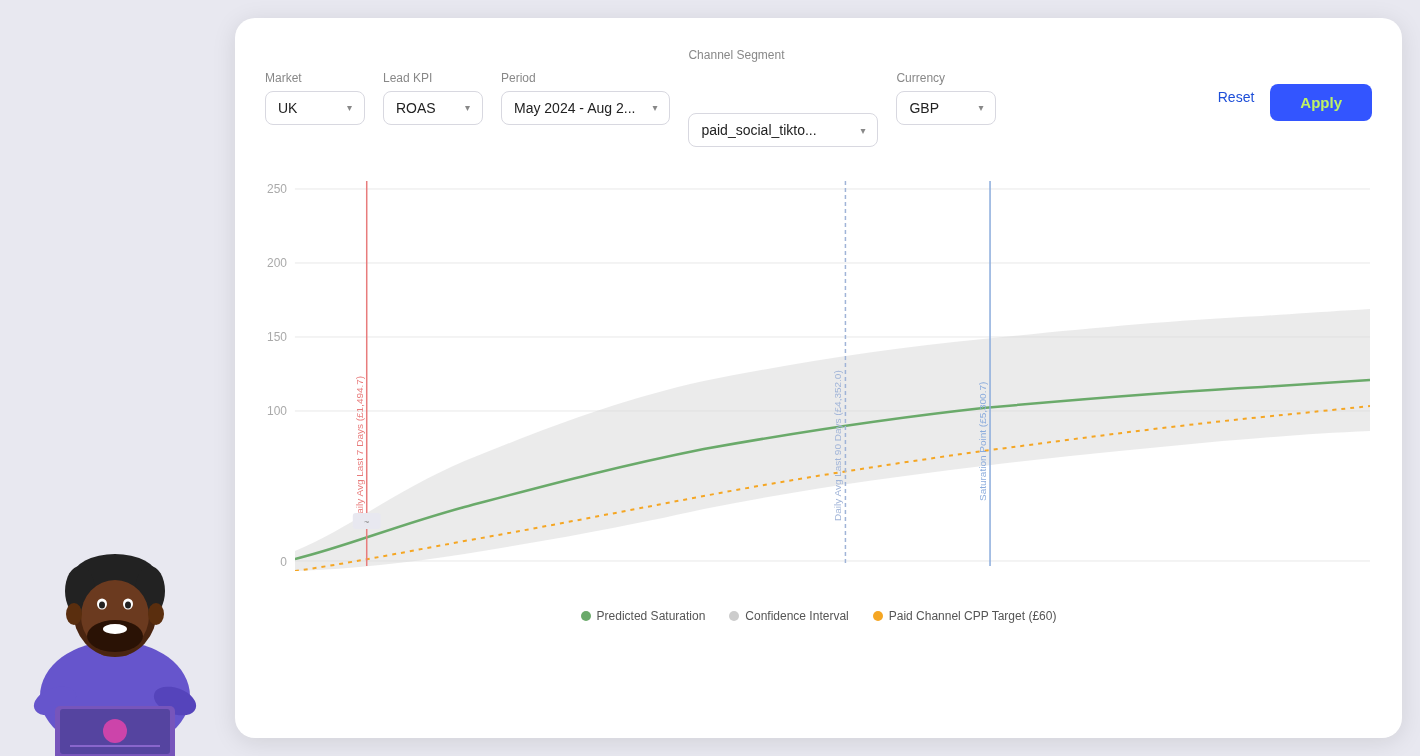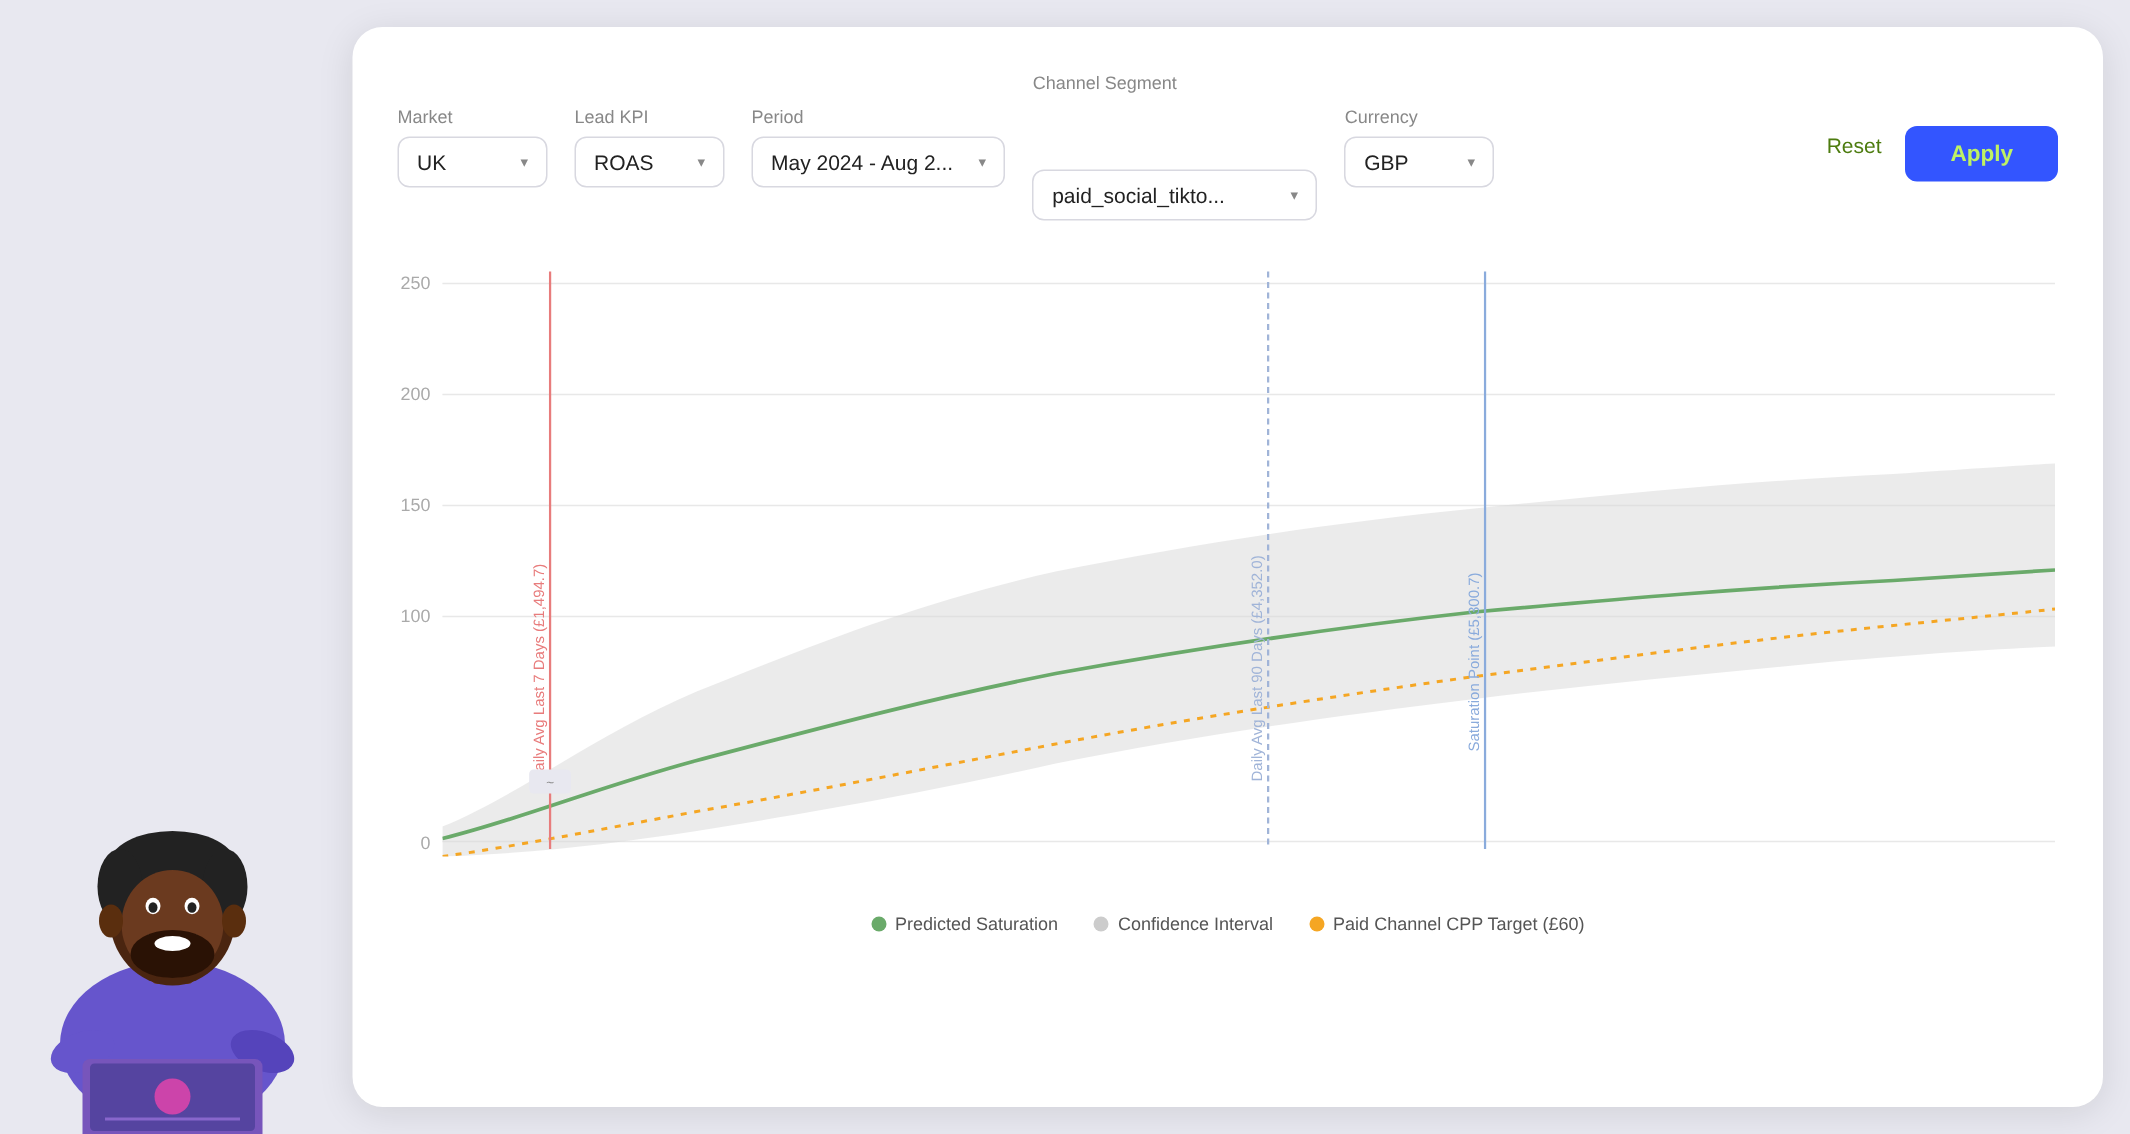--- a/index.html
+++ b/index.html
@@ -71,21 +71,21 @@
       display: flex;
       align-items: center;
       gap: 12px;
       margin-left: auto;
       padding-bottom: 2px;
     }
 
     .btn-reset {
       background: none;
       border: none;
-      color: #4d7c0f;
+      color: #1d4ed8;
       font-size: 14px;
       cursor: pointer;
       padding: 8px 4px;
     }
 
     .btn-apply {
       background: #3355ff;
       color: #bef264;
       border: none;
       border-radius: 8px;

